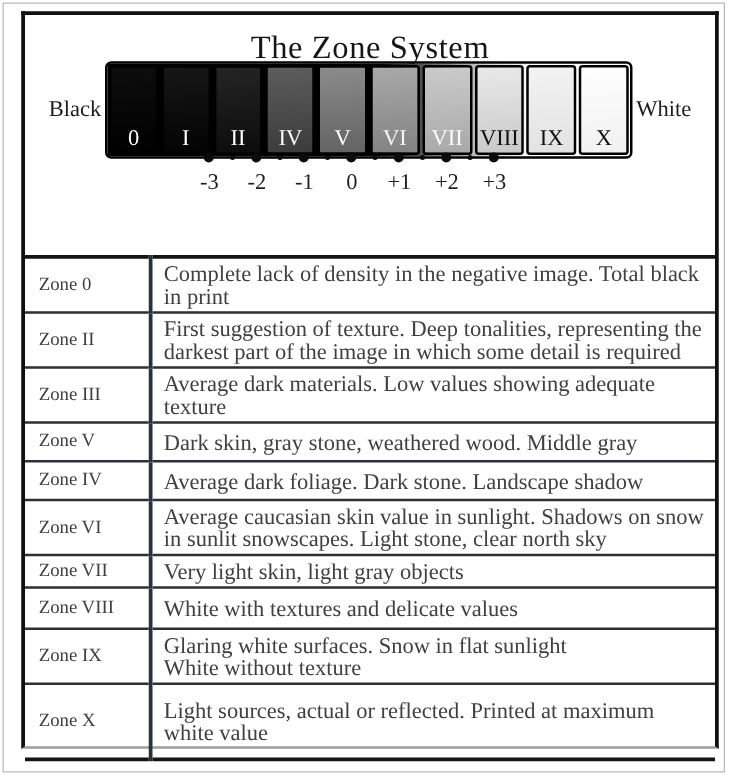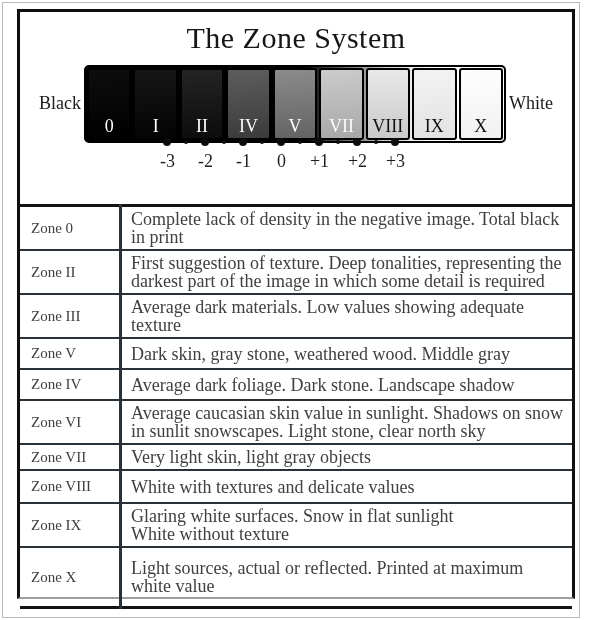--- a/index.html
+++ b/index.html
@@ -12,21 +12,21 @@
     border:1px solid #b9b9b9;background:#ffffff;box-sizing:border-box;
   }
   .page-box{
     position:absolute;left:14px;top:6px;width:552px;height:585px;
     border:3px solid #101010;border-bottom:2px solid #9d9d9d;
     background:#ffffff;
   }
   
   .header{height:192px;display:flex;flex-direction:column;align-items:center;}
   .page-title{
-    font-size:30px;line-height:36px;margin:8px 0 20px;font-weight:normal;
+    font-size:26px;line-height:36px;margin:8px 0 4px;font-weight:normal;
     color:#161616;letter-spacing:0.5px;
   }
   .scale-row{display:flex;align-items:center;justify-content:center;height:55px;width:100%;}
   .side-label{font-size:18px;color:#1c1c1c;white-space:nowrap;}
   .side-label.left{margin-right:3px;}
   .side-label.right{margin-left:3px;text-align:center;}
   .zone-bar{
     display:flex;width:416px;height:72px;border:2px solid #000;
     border-radius:5px;overflow:hidden;gap:2px;padding:1px;
     background:linear-gradient(to right,#000 0%,#000 52%,#cfcfcf 72%,#fff 82%);
@@ -90,20 +90,23 @@
               <span>I</span>
             </div>
           <div class="zone-cell" style="background: linear-gradient(175deg, rgb(36, 36, 36), rgb(12, 12, 12)); color: rgb(255, 255, 255);">
               <span>II</span>
             </div>
           <div class="zone-cell" style="background: linear-gradient(175deg, rgb(93, 93, 93), rgb(59, 59, 59)); color: rgb(250, 250, 250); text-align: right;">
               <span>IV</span>
             </div>
           <div class="zone-cell" style="background: linear-gradient(175deg, rgb(139, 139, 139), rgb(99, 99, 99)); color: rgb(255, 255, 255);">
               <span>V</span>
+            </div>
+          <div class="zone-cell" style="background: linear-gradient(175deg, rgb(169, 169, 169), rgb(130, 130, 130)); color: rgb(245, 245, 245);">
+              <span>VI</span>
             </div>
           <div class="zone-cell" style="background: linear-gradient(175deg, rgb(203, 203, 203), rgb(168, 168, 168)); color: rgb(251, 251, 251);">
               <span>VII</span>
             </div>
           <div class="zone-cell" style="background: linear-gradient(175deg, rgb(233, 233, 233), rgb(201, 201, 201)); color: rgb(16, 16, 16);">
               <span>VIII</span>
             </div>
           <div class="zone-cell" style="background: linear-gradient(175deg, rgb(243, 243, 243), rgb(226, 226, 226)); color: rgb(16, 16, 16);">
               <span>IX</span>
             </div>

